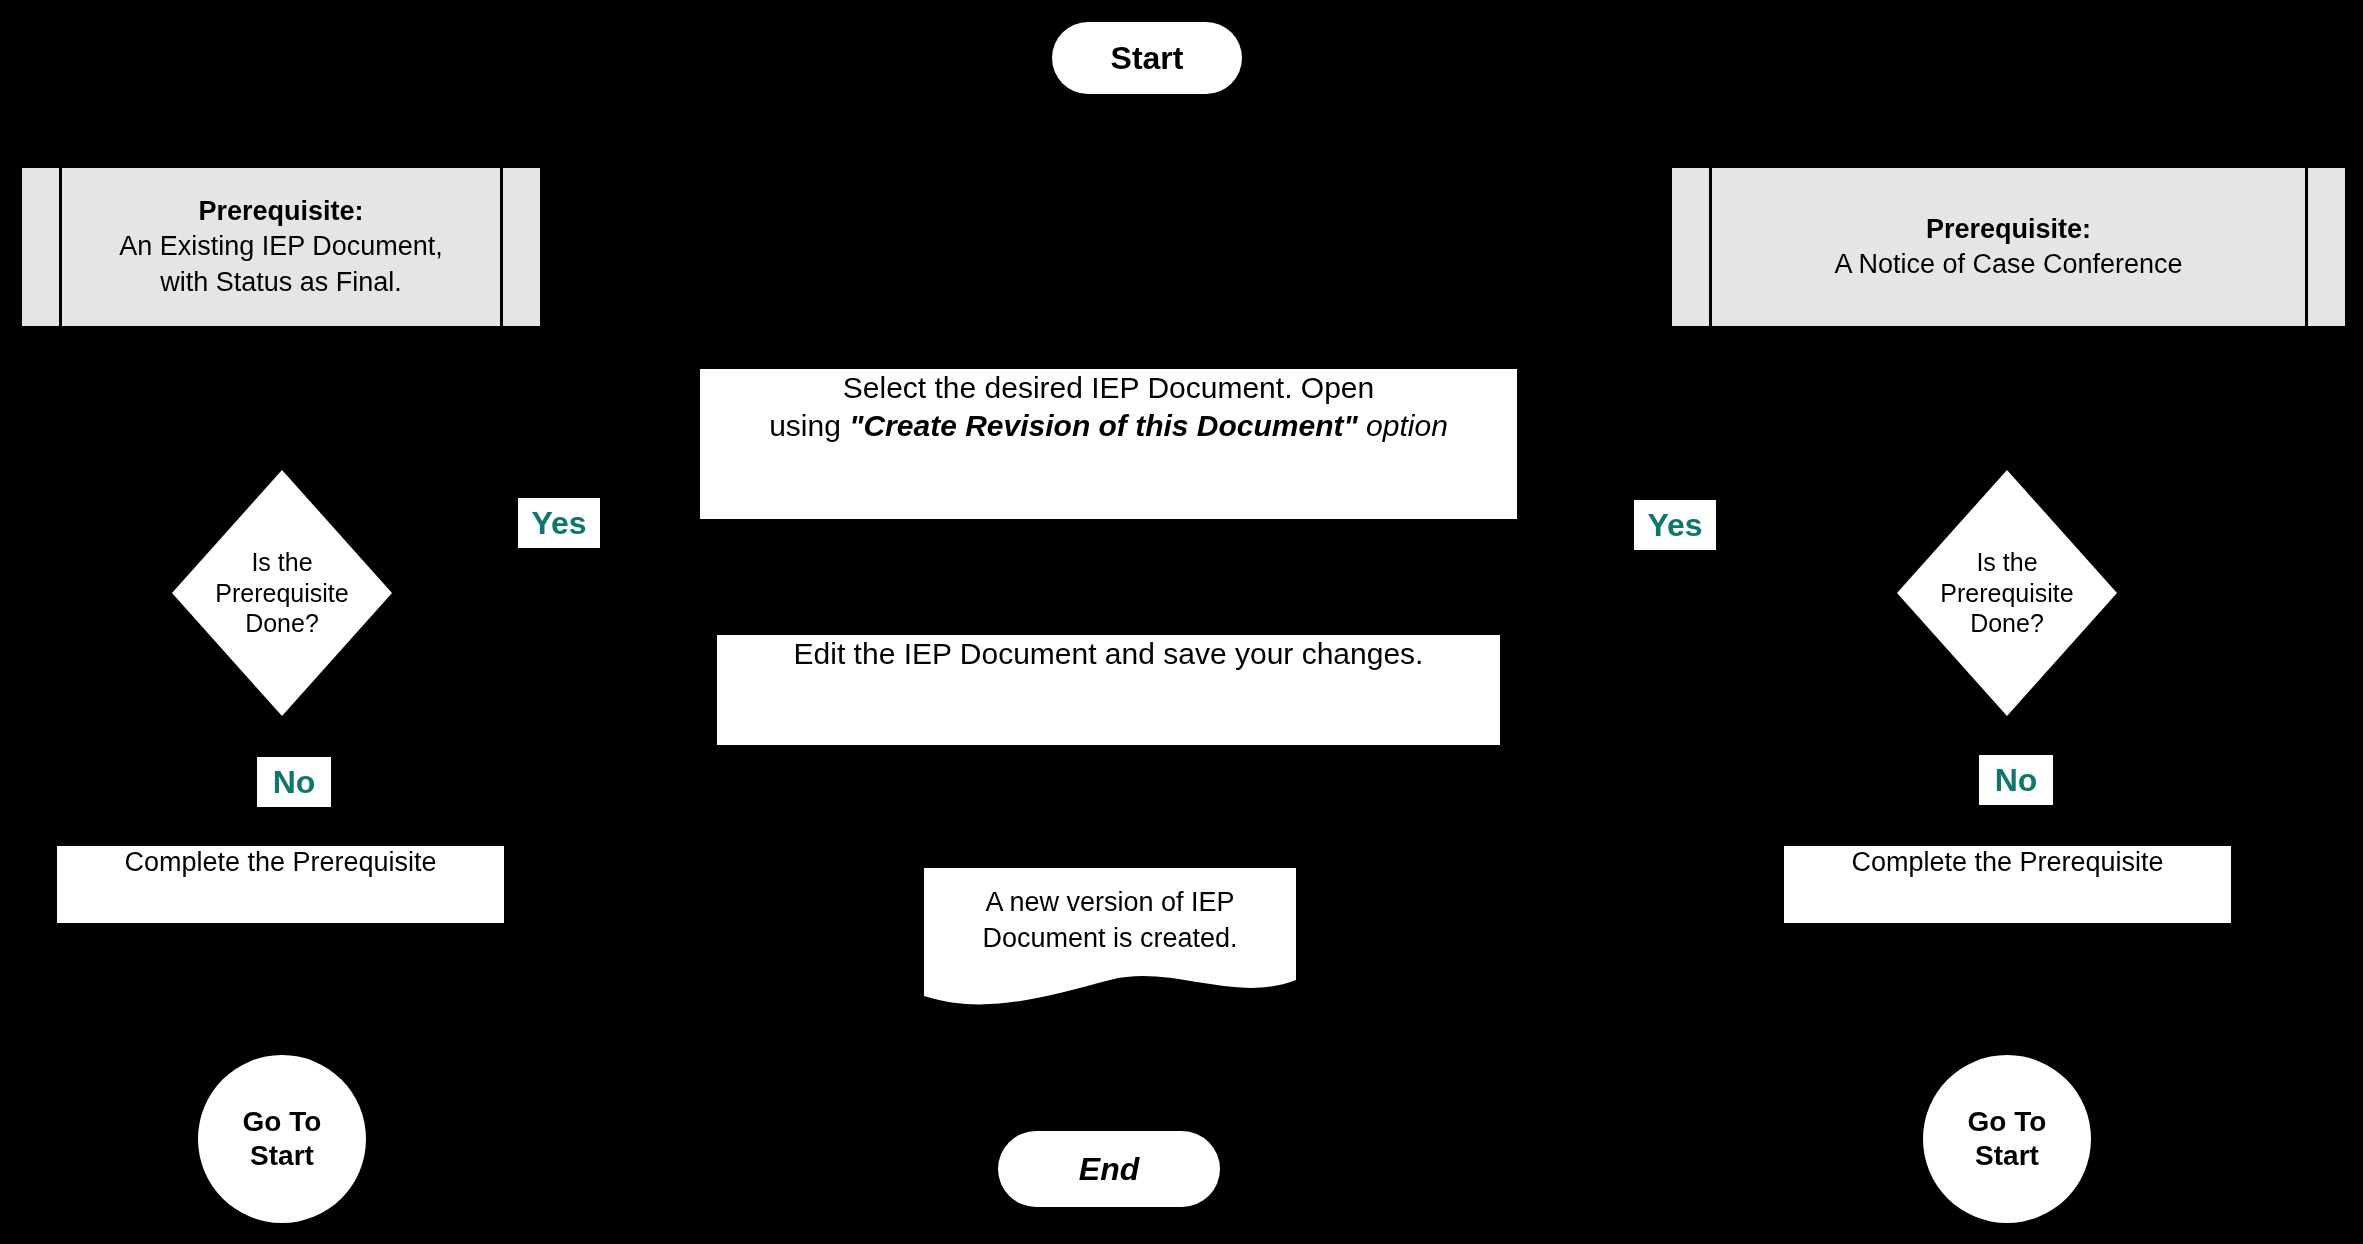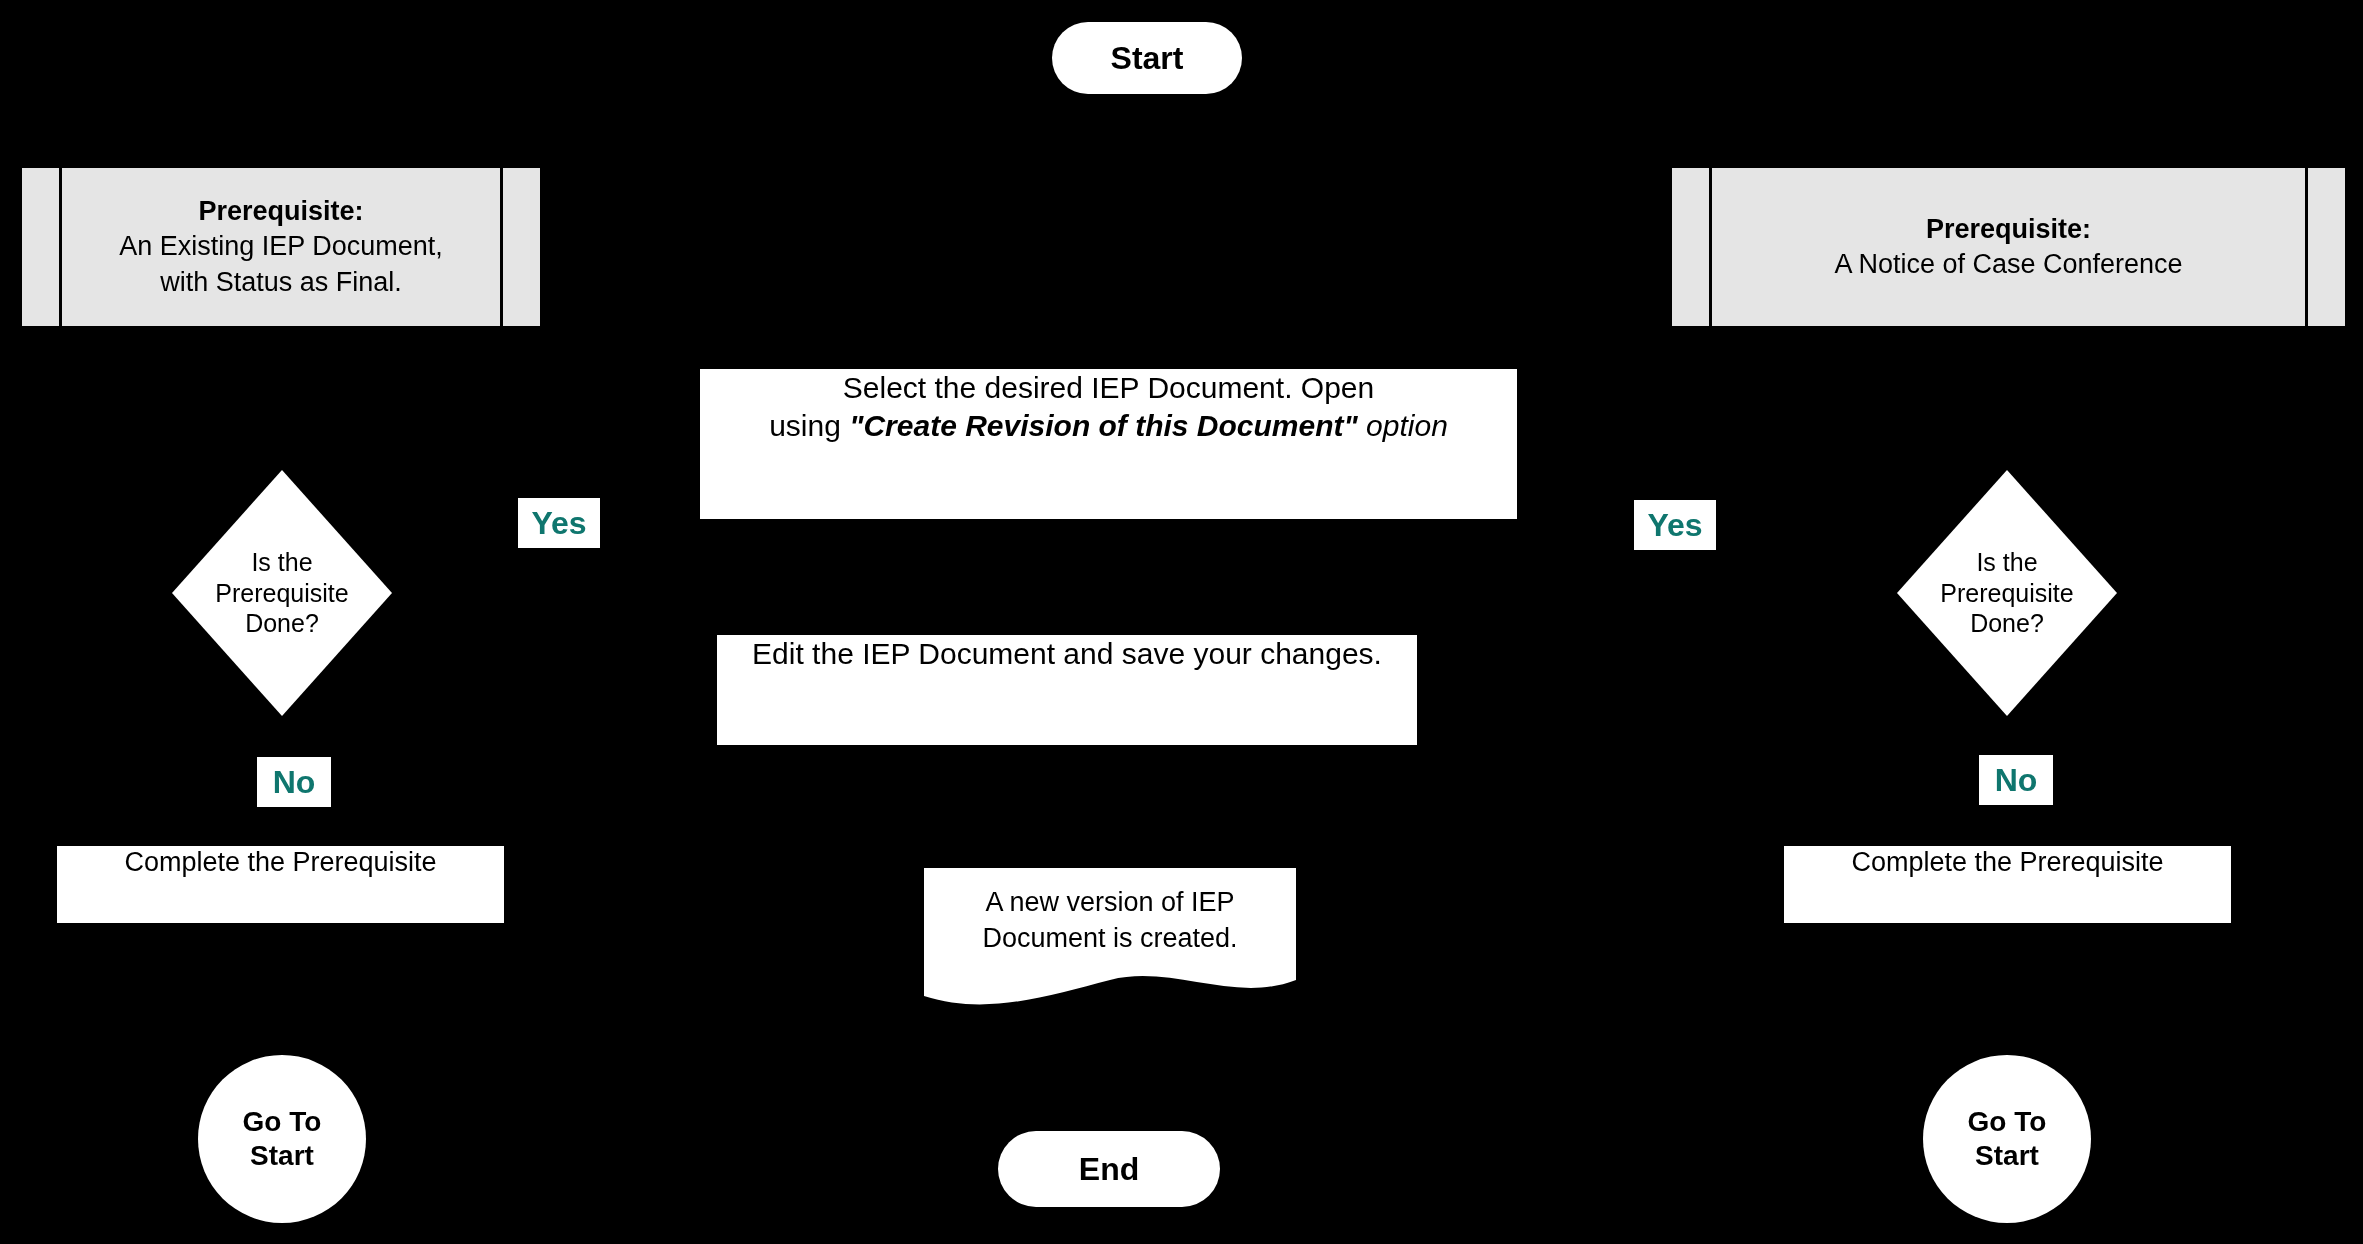--- a/index.html
+++ b/index.html
@@ -118,37 +118,37 @@
 
   <div class="node rect" style="left:700px;top:369px;width:817px;height:150px;font-size:30px;">
     <div>
       <div>Select the desired IEP Document. Open</div>
       <div>
         <span>using </span><span class="bi">"Create Revision of this Document"</span><span class="i"> option</span>
       </div>
     </div>
   </div>
 
-  <div class="node rect" style="left:717px;top:635px;width:700px;height:110px;font-size:30px;">
+  <div class="node rect" style="left:717px;top:635px;width:783px;height:110px;font-size:30px;">
     <span>Edit the IEP Document and save your changes.</span>
   </div>
 
   <div class="docshape" style="left:924px;top:868px;width:372px;height:142px;font-size:27px;">
     <svg viewBox="0 0 372 142" preserveAspectRatio="none">
       <path d="M0,0 L372,0 L372,112 C310,136 248,96 186,112 C124,128 62,148 0,128 Z" fill="#ffffff"></path>
     </svg>
     <div class="doctext">
       <div>
         <div>A new version of IEP</div>
         <div>Document is created.</div>
       </div>
     </div>
   </div>
 
-  <div class="node pill" style="left:998px;top:1131px;width:222px;height:76px;font-size:32px;">
+  <div class="node pill" style="left:998px;top:1131px;width:222px;height:76px;font-size:32px;font-style:italic;">
     <span>End</span>
   </div>
 
   <div class="diamond-wrap" style="left:172px;top:470px;width:220px;height:246px;font-size:25px;">
     <div class="diamond-shape"></div>
     <div class="diamond-text">
       <div>
         <div>Is the</div>
         <div>Prerequisite</div>
         <div>Done?</div>

